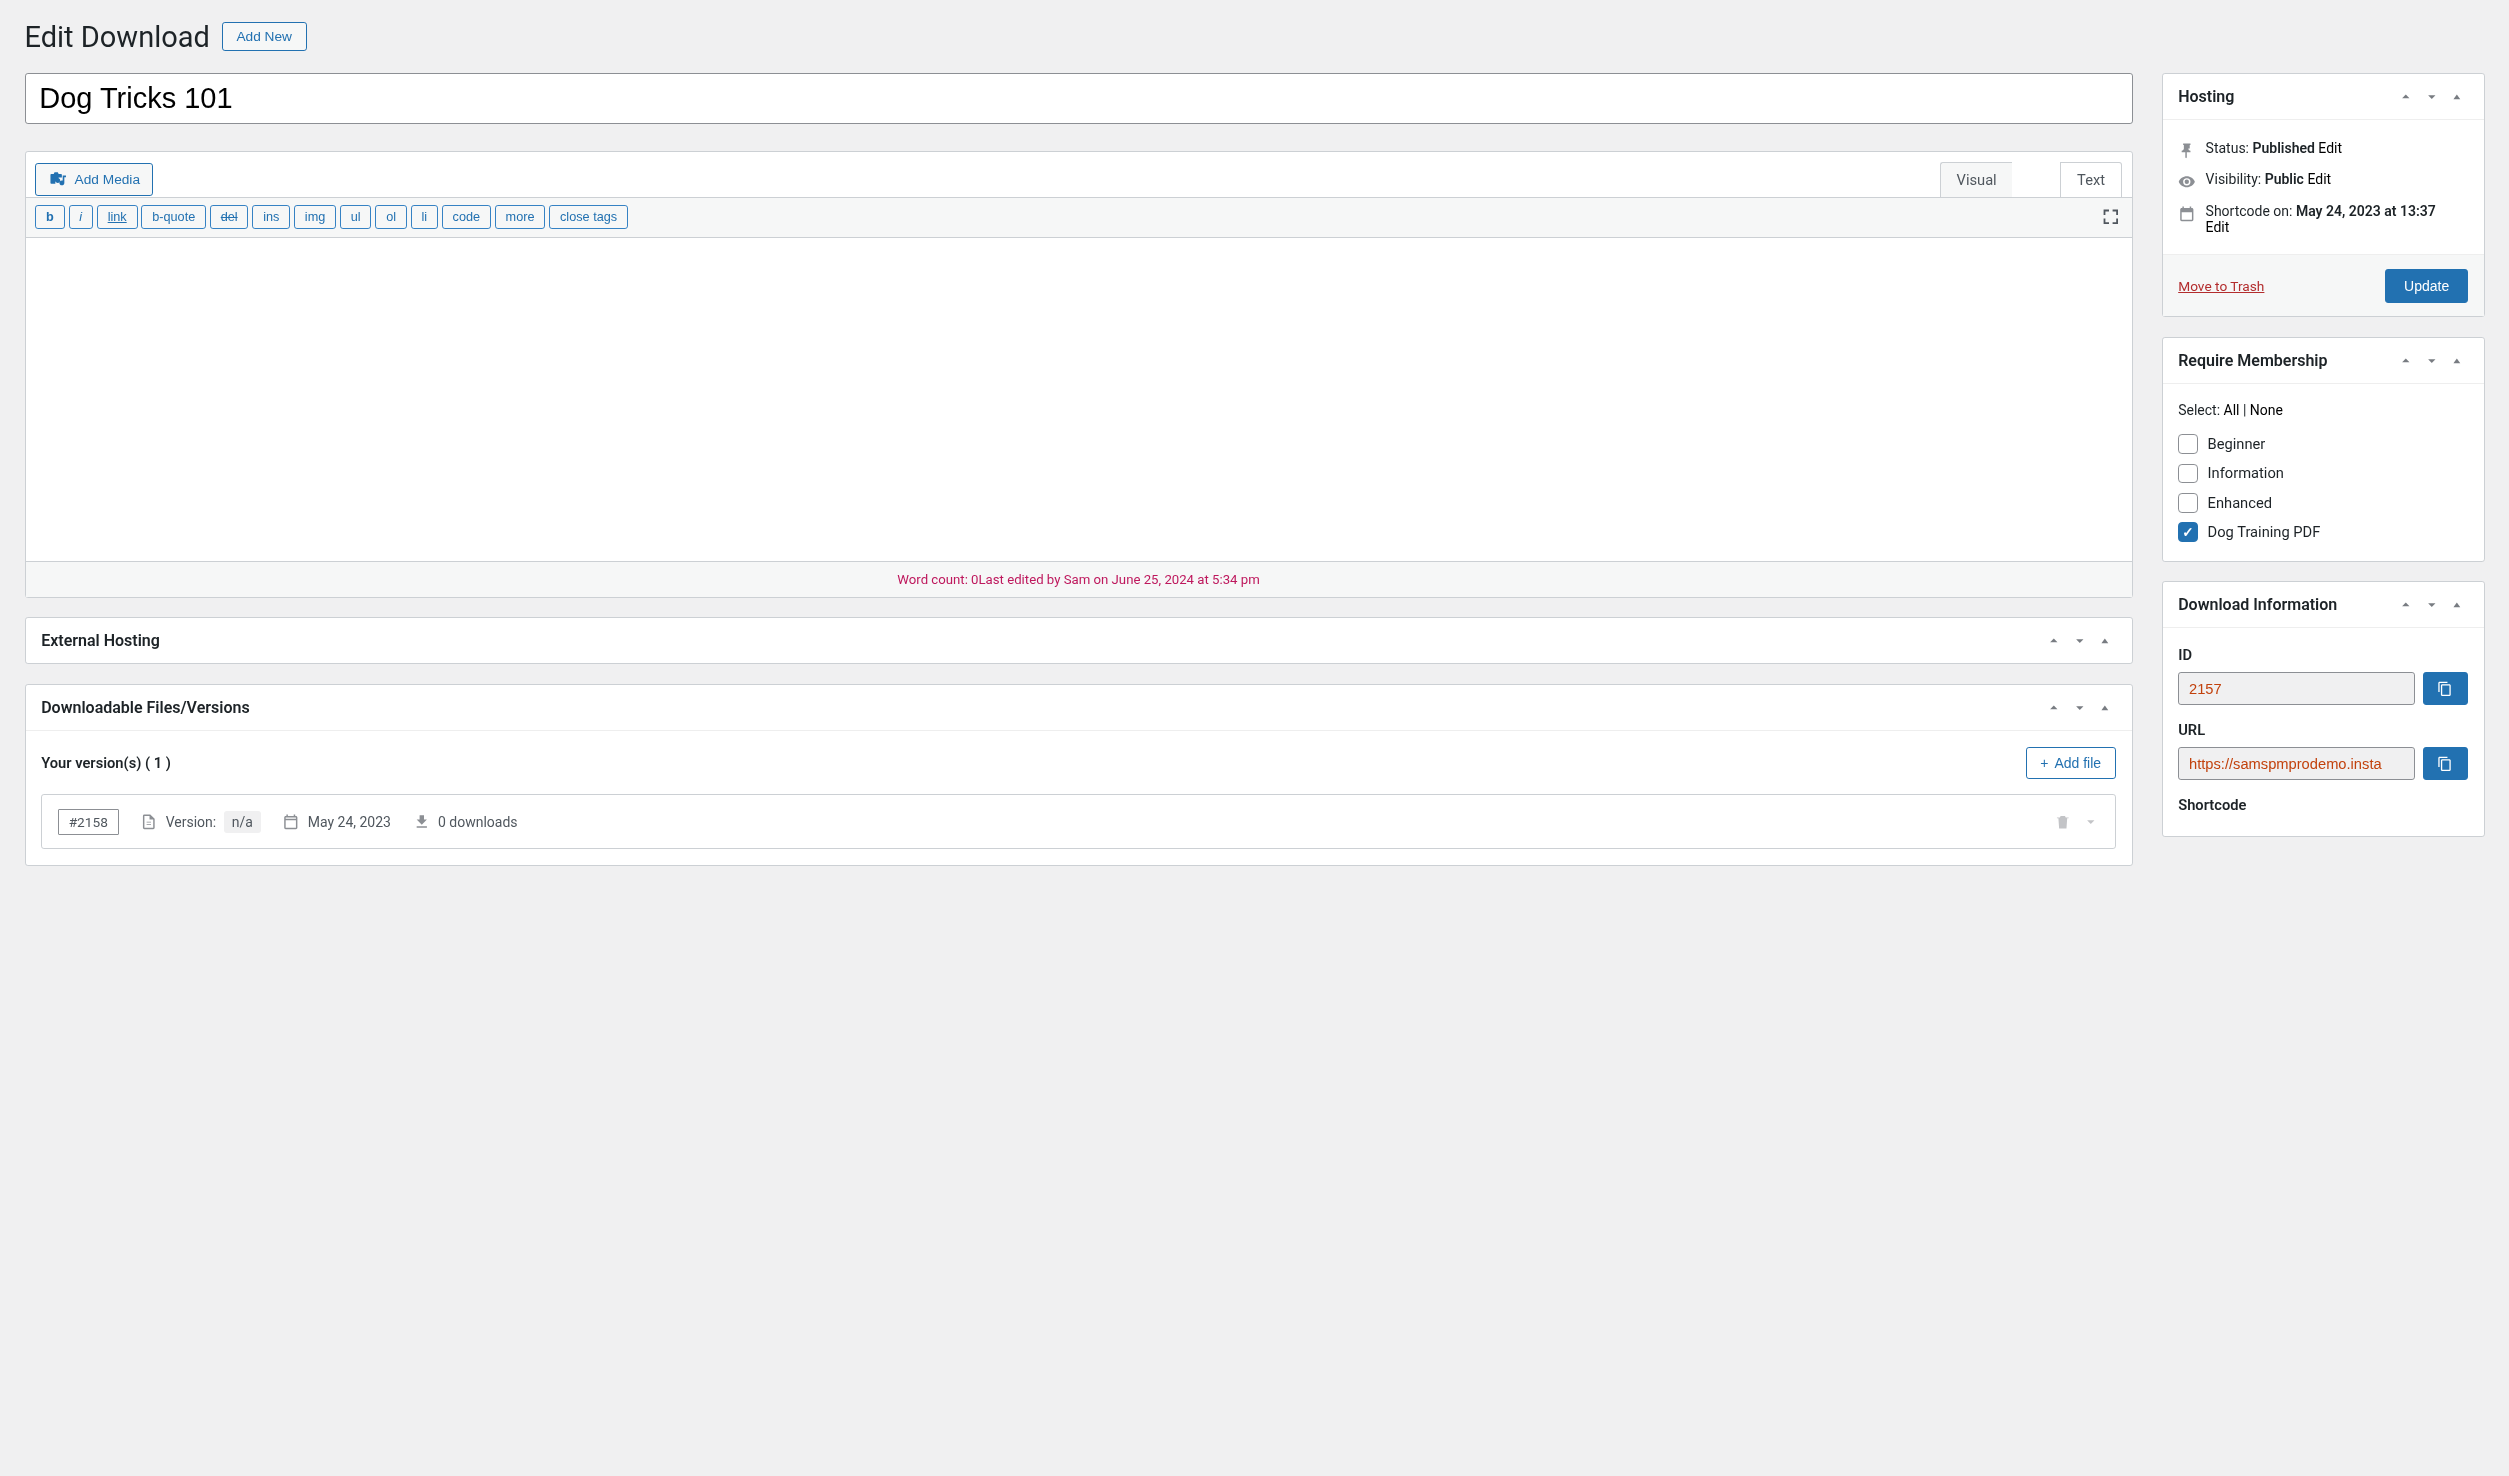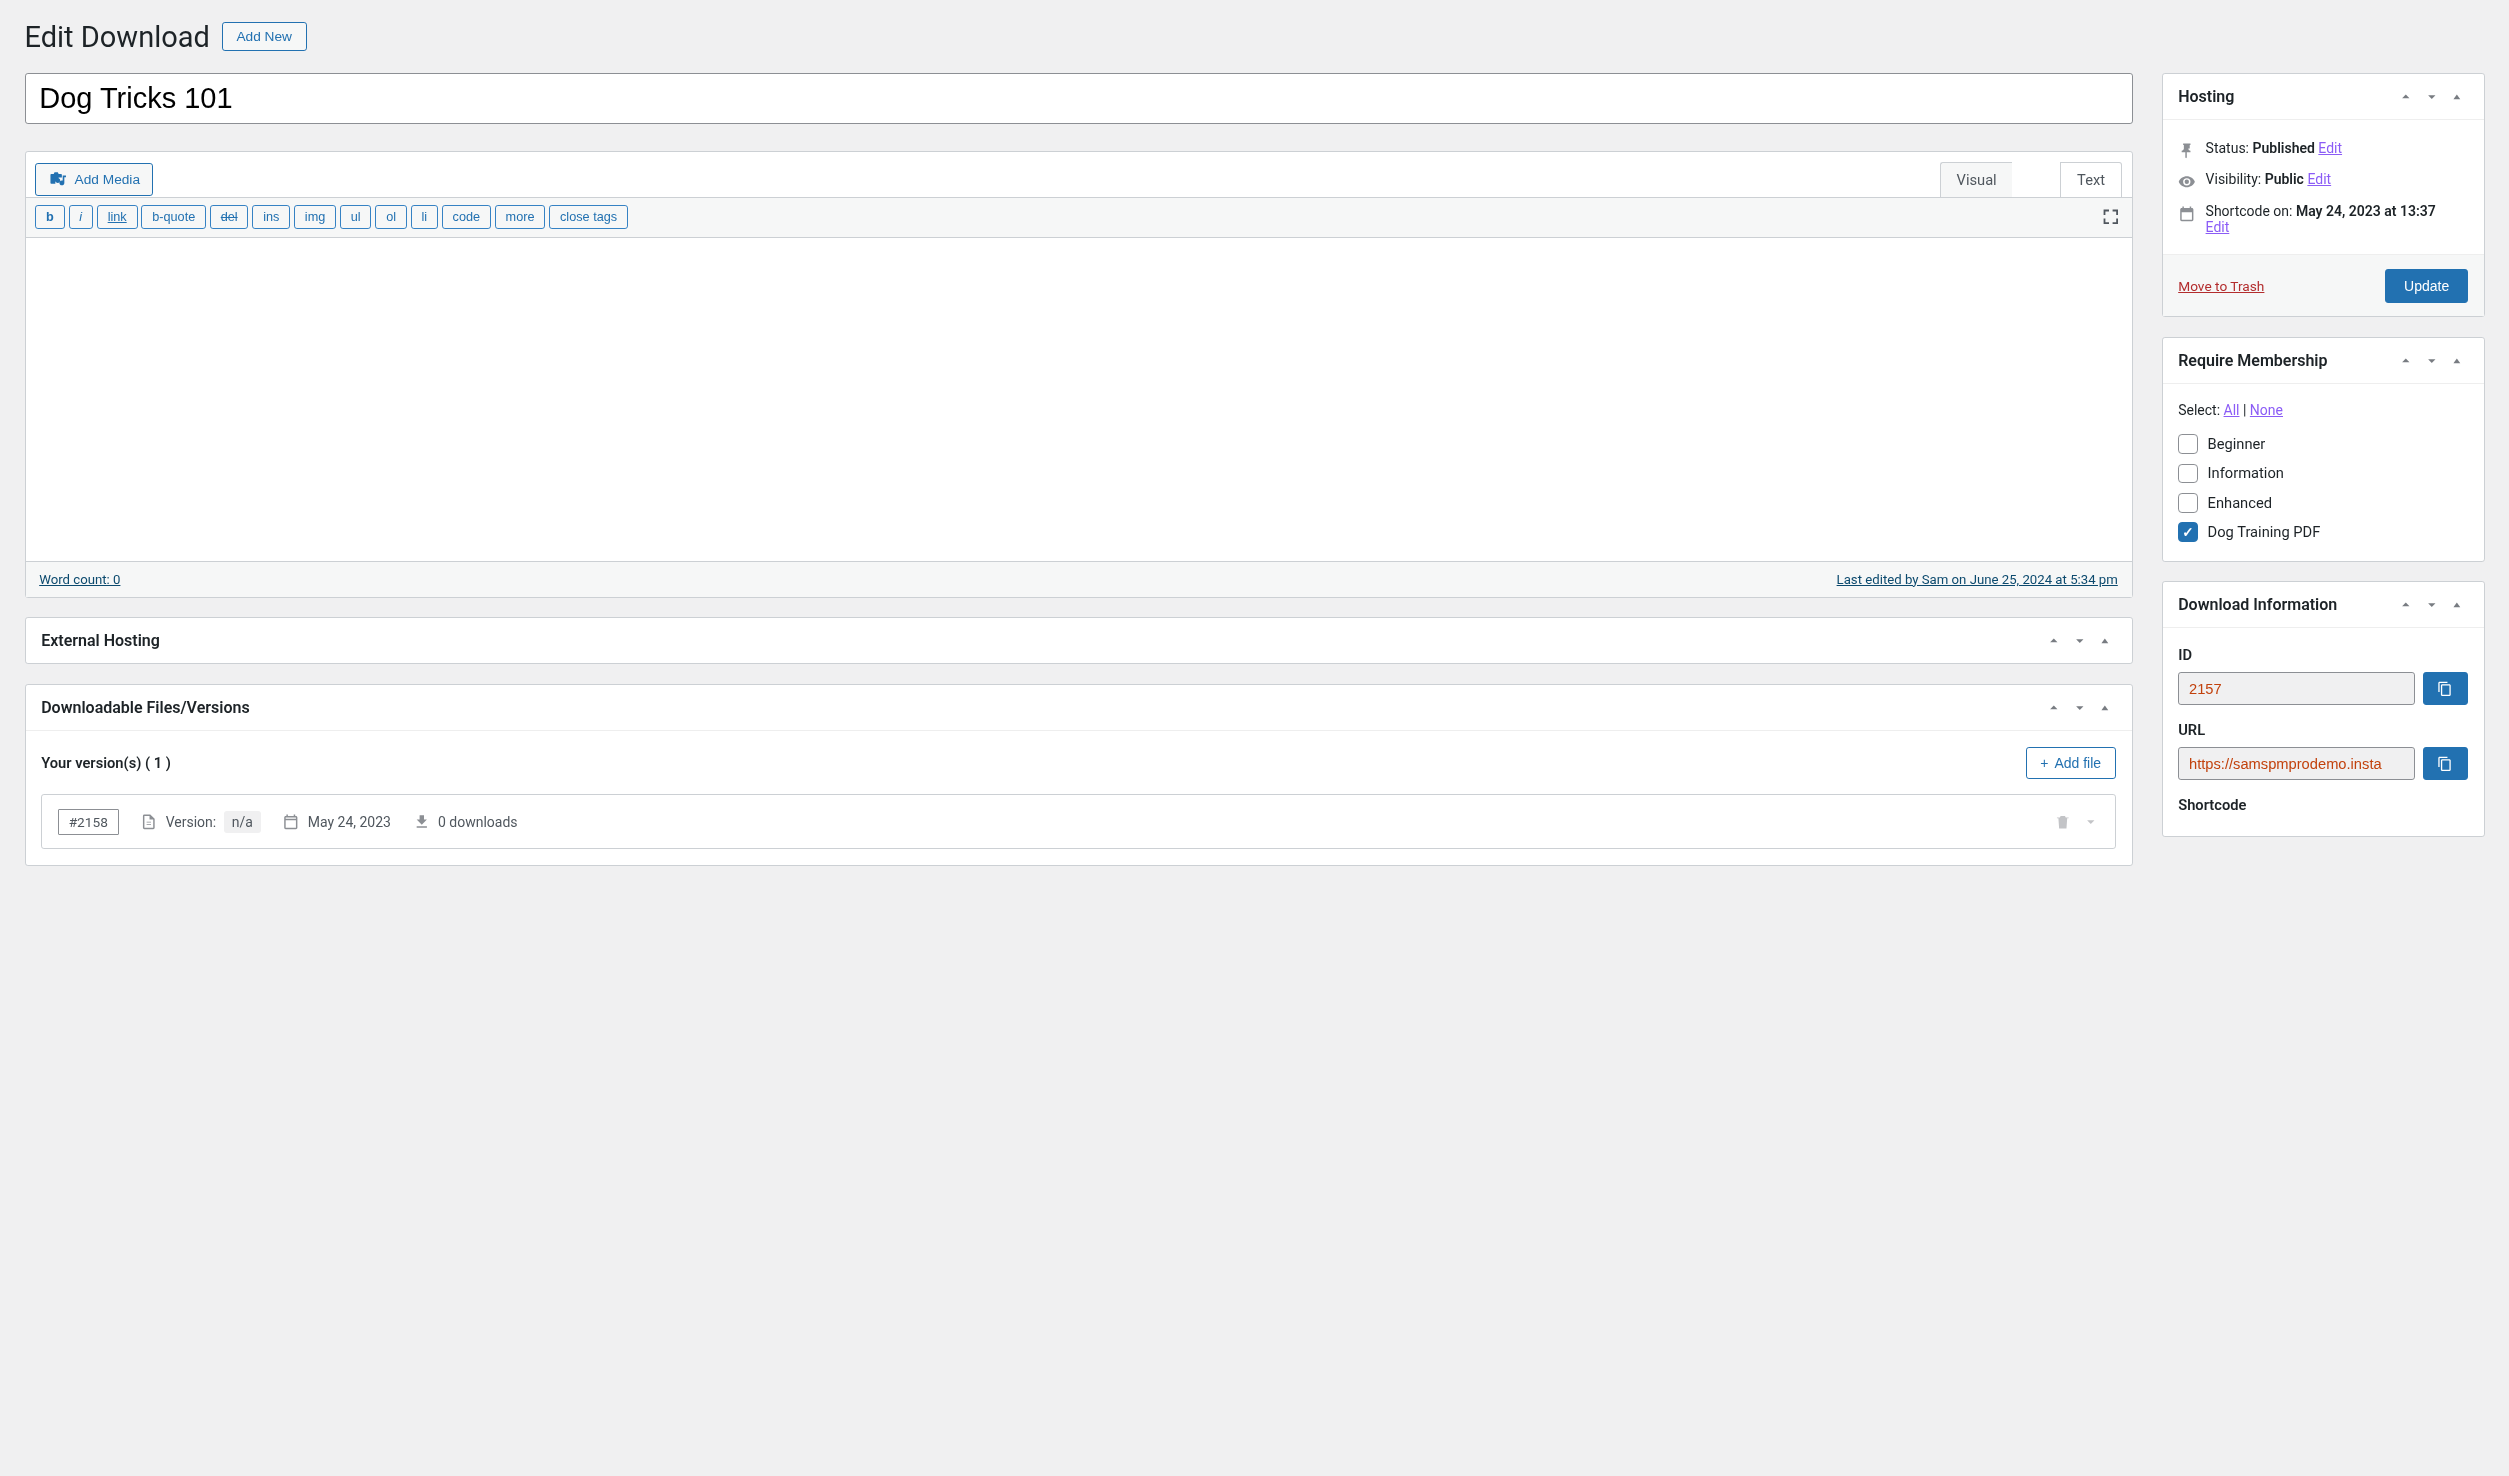--- a/index.html
+++ b/index.html
@@ -1,17 +1,17 @@
 <!DOCTYPE html>
 <html><head>
 <meta charset="utf-8">
 <style>
 * { box-sizing: border-box; margin: 0; padding: 0; }
 body { font-family: -apple-system, BlinkMacSystemFont, "Segoe UI", Roboto, sans-serif; background: #f0f0f1; color: #1d2327; padding: 19.6px 24.5px; font-size: 13.7px; }
-a { color: #8b5cf6; text-decoration: underline; cursor: pointer; }
+a { color: #000000; cursor: pointer; }
 
 .page-header { display: flex; align-items: center; gap: 11.8px; margin-bottom: 19.6px; }
 .page-title { font-size: 29px; font-weight: 400; color: #1d2327; }
 .btn-outline { border: 1px solid #2271b1; color: #2271b1; background: #f6f7f7; padding: 5.9px 13.7px; border-radius: 2.9px; font-size: 13.7px; cursor: pointer; }
 
 .layout { display: flex; gap: 29px; }
 .main-col { flex: 1; min-width: 0; }
 .side-col { width: 323px; flex-shrink: 0; }
 
 .title-input { width: 100%; padding: 7.8px 13.7px; font-size: 29px; border: 1px solid #8c8f94; border-radius: 2.9px; background: #fff; margin-bottom: 27.4px; }
@@ -26,21 +26,21 @@
 .tab:last-child { border-top-right-radius: 2.9px; }
 .tab.active { background: #fff; }
 .editor-buttons { display: flex; align-items: center; padding: 7.8px 9.8px; border-top: 1px solid #ccd0d4; border-bottom: 1px solid #ccd0d4; background: #f6f7f7; gap: 3.9px; flex-wrap: wrap; }
 .qtag { border: 1px solid #3582c4; color: #2271b1; background: #f6f7f7; padding: 3.9px 9.8px; border-radius: 2.9px; font-size: 12.7px; cursor: pointer; }
 .qtag.bold { font-weight: bold; }
 .qtag.italic { font-style: italic; }
 .qtag.link-btn { text-decoration: underline; }
 .qtag.del-btn { text-decoration: line-through; }
 .expand-icon { margin-left: auto; width: 21.6px; height: 21.6px; cursor: pointer; color: #50575e; }
 .editor-content { min-height: 323px; background: #fff; }
-.editor-footer { display: flex; justify-content: space-between; padding: 9.8px 13.7px; background: #f6f7f7; border-top: 1px solid #ccd0d4; font-size: 13.2px; color: #0c4a6e; text-decoration: underline; }
+.editor-footer { display: flex; justify-content: center; padding: 9.8px 13.7px; background: #f6f7f7; border-top: 1px solid #ccd0d4; font-size: 13.2px; color: #be185d; }
 
 .panel { border: 1px solid #ccd0d4; background: #fff; margin-bottom: 19.6px; border-radius: 2.9px; }
 .panel-header { display: flex; justify-content: space-between; align-items: center; padding: 11.8px 15.7px; border-bottom: 1px solid #eee; }
 .panel-header.no-border { border-bottom: none; }
 .panel-title { font-size: 16px; font-weight: 600; }
 .panel-controls { display: flex; gap: 3.9px; align-items: center; }
 .panel-ctrl { width: 21.6px; height: 21.6px; cursor: pointer; color: #787c82; display: flex; align-items: center; justify-content: center; }
 .panel-body { padding: 13.7px 15.7px; }
 
 .pub-row { display: flex; align-items: flex-start; gap: 9.8px; padding: 5.9px 0; font-size: 14px; }

